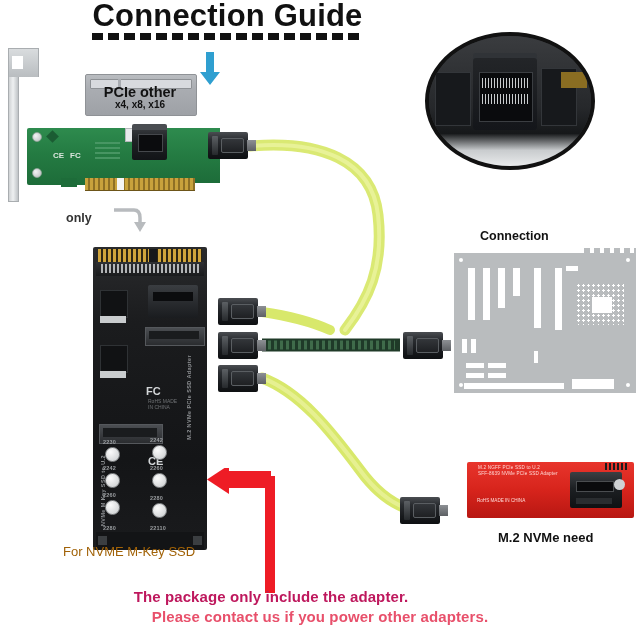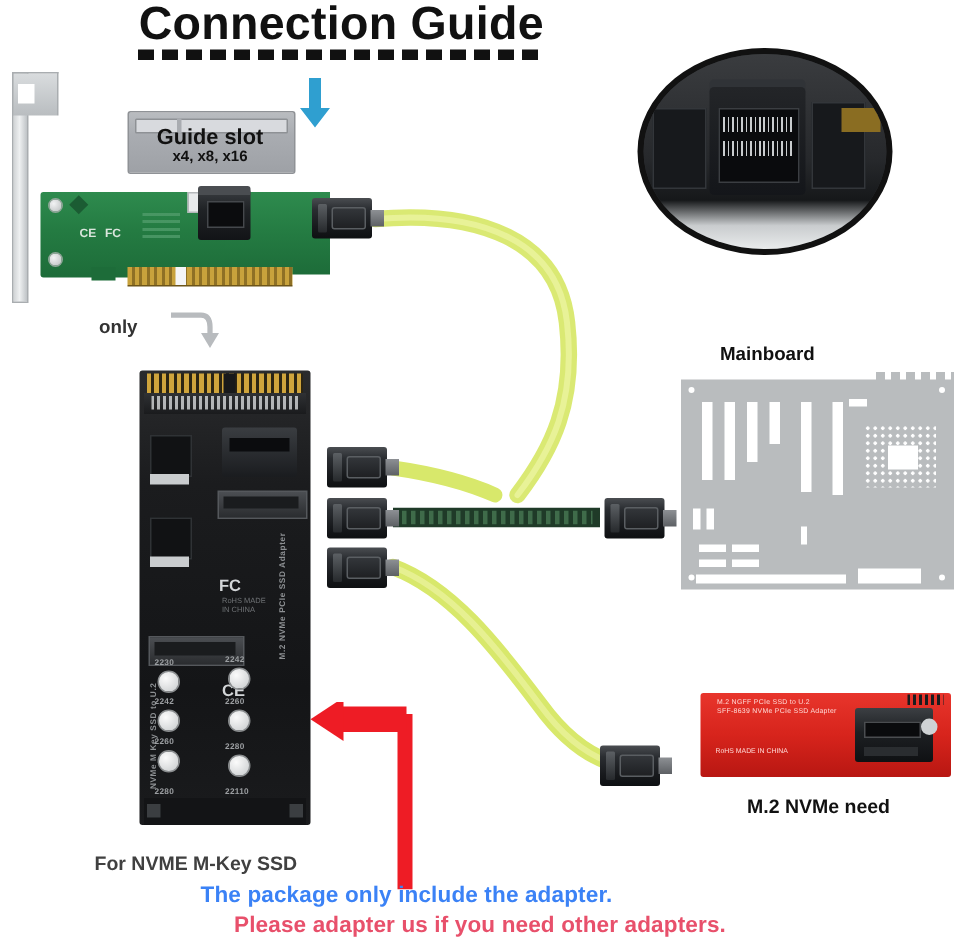--- a/index.html
+++ b/index.html
@@ -155,21 +155,21 @@
     background:radial-gradient(circle at 35% 32%,#fbfbfb,#c7cacc);border:1px solid #8b8e90;}
   .m2-hole-lab{position:absolute;color:#9b9ea1;font-size:5.5px;font-weight:700;letter-spacing:.2px;}
   .m2-vert{position:absolute;color:#8d9093;font-size:5.5px;font-weight:700;
     writing-mode:vertical-rl;transform:rotate(180deg);letter-spacing:.4px;white-space:nowrap;}
   #m2-fcc{left:146px;top:385px;color:#d3d6d8;font-size:11px;font-weight:700;}
   #m2-ce{left:148px;top:455px;color:#d3d6d8;font-size:11px;font-weight:700;}
   #m2-silk-blk{left:148px;top:398px;color:#6f7275;font-size:5px;line-height:6px;width:34px;}
   #m2-foot{left:96px;top:532px;width:108px;height:18px;background:#131416;}
   #m2-cap-l{left:98px;top:536px;width:9px;height:9px;background:#3b3e41;}
   #m2-cap-r{left:193px;top:536px;width:9px;height:9px;background:#3b3e41;}
-  #m2-caption{left:63px;top:568px;color:#404040;font-size:13px;font-weight:700;}
+  #m2-caption{left:63px;top:544px;color:#a16207;font-size:13px;font-weight:400;}
 
   
   #cables{left:0;top:0;width:640px;height:632px;}
 
   
   .conn{position:absolute;width:47px;height:27px;}
   .conn .body{position:absolute;left:0;top:0;width:40px;height:27px;
     background:linear-gradient(to bottom,#4a4d51 0%,#2a2d31 28%,#17191c 72%,#0e1012 100%);border-radius:2px;}
   .conn .ridge{position:absolute;left:4px;top:4px;width:6px;height:19px;
     background:linear-gradient(to bottom,#5c6064,#26292c);border-radius:1px;}
@@ -207,21 +207,21 @@
   #red-cap{left:614px;top:479px;width:11px;height:11px;border-radius:50%;background:#cfd2d4;}
   #red-pins{left:605px;top:463px;width:24px;height:7px;
     background:repeating-linear-gradient(to right,#1b1c1e 0px,#1b1c1e 2px,transparent 2px,transparent 4px);}
   #red-caption{left:498px;top:530px;color:#111;font-size:13px;font-weight:700;}
 
   
   #red-arrow{left:205px;top:468px;width:80px;height:125px;}
 
   
   #notice1{left:0;top:588px;width:542px;text-align:center;
-    color:#3b82f6;font-size:15px;font-weight:700;letter-spacing:.1px;}
+    color:#be185d;font-size:15px;font-weight:700;letter-spacing:.1px;}
   #notice2{left:0;top:608px;width:640px;text-align:center;
     color:#e8506b;font-size:15px;font-weight:700;letter-spacing:.1px;}
 </style>
 </head>
 <body>
 
 <div class="stage">
 
   <div class="abs" id="title">Connection Guide</div>
   <div class="abs" id="title-rule"></div>
@@ -236,21 +236,21 @@
     <path d="M262,345 L400,345" stroke="#1f3a28" stroke-width="13" fill="none"></path>
     <path d="M268,345 L395,345" stroke="#3f6b4a" stroke-width="9" fill="none" stroke-dasharray="3 3"></path>
 
     <path d="M262,378 C300,392 330,430 360,470 C376,492 392,503 406,508" stroke="#d8e86b" stroke-width="11" fill="none" stroke-linecap="round"></path>
     <path d="M262,378 C300,392 330,430 360,470 C376,492 392,503 406,508" stroke="#eef5a6" stroke-width="4" fill="none" stroke-linecap="round" opacity="0.65"></path>
   </svg>
 
   <div class="abs" id="pcie-slot">
     <div class="groove"></div>
   </div>
-  <div class="abs" id="pcie-label">Guide slot</div>
+  <div class="abs" id="pcie-label">PCIe other</div>
   <div class="abs" id="pcie-sub">x4, x8, x16</div>
   <svg class="abs" id="blue-arrow" viewBox="0 0 22 34">
     <path d="M7,0 H15 V20 H21 L11,33 L1,20 H7 Z" fill="#2f9fd0"></path>
   </svg>
 
   <div class="abs" id="bracket"></div>
   <div class="abs" id="bracket-tab"></div>
   <div class="abs" id="bracket-notch"></div>
   <div class="abs" id="green-card"></div>
   <div class="abs" id="green-card2"></div>
@@ -362,21 +362,21 @@
     <div class="neck"></div>
   </div>
 
   <div class="conn" style="left:400px;top:497px;">
     <div class="body"></div>
     <div class="ridge"></div>
     <div class="latch"></div>
     <div class="neck"></div>
   </div>
 
-  <div class="abs" id="mb-label">Mainboard</div>
+  <div class="abs" id="mb-label">Connection</div>
   <div class="abs" id="mb-tab-row"></div>
   <div class="abs" id="mainboard">
     <div class="mb-slot" style="left:14px;top:15px;width:7px;height:52px;"></div>
     <div class="mb-slot" style="left:29px;top:15px;width:7px;height:52px;"></div>
     <div class="mb-slot" style="left:44px;top:15px;width:7px;height:40px;"></div>
     <div class="mb-slot" style="left:59px;top:15px;width:7px;height:28px;"></div>
     <div class="mb-slot" style="left:80px;top:15px;width:7px;height:60px;"></div>
     <div class="mb-slot" style="left:101px;top:15px;width:7px;height:62px;"></div>
     <div class="mb-slot" style="left:112px;top:13px;width:12px;height:5px;"></div>
     <div class="mb-slot" style="left:8px;top:86px;width:5px;height:14px;"></div>
@@ -409,15 +409,15 @@
   <div class="abs" id="red-cap"></div>
   <div class="abs" id="red-caption">M.2 NVMe need</div>
 
   <svg class="abs" id="red-arrow" viewBox="0 0 80 125">
     <path d="M60,8 H70 V125 H60 Z" fill="#ee1c25"></path>
     <path d="M22,3 H66 V20 H22 Z" fill="#ee1c25"></path>
     <path d="M24,-3 L24,26 L2,11.5 Z" fill="#ee1c25"></path>
   </svg>
 
   <div class="abs" id="notice1">The package only include the adapter.</div>
-  <div class="abs" id="notice2">Please adapter us if you need other adapters.</div>
+  <div class="abs" id="notice2">Please contact us if you power other adapters.</div>
 
 </div>
 
 </body></html>

